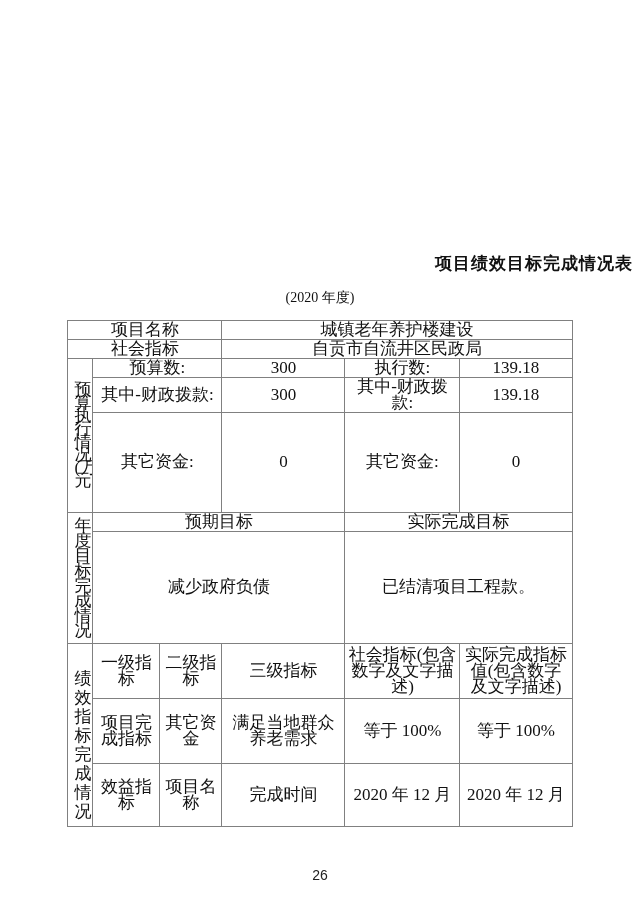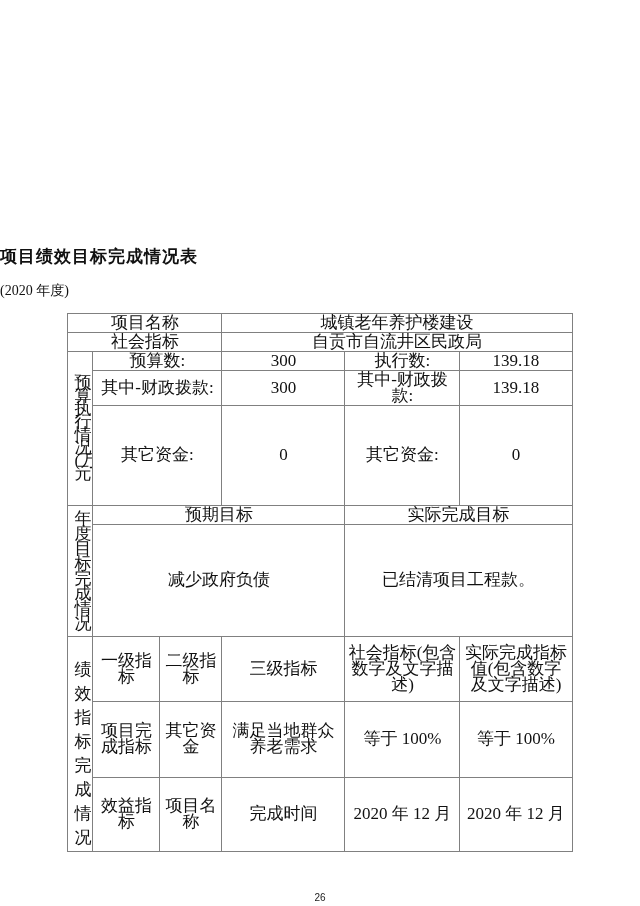--- a/index.html
+++ b/index.html
@@ -6,31 +6,32 @@
   html, body { margin: 0; padding: 0; }
   body {
     width: 640px;
     height: 906px;
     background: #ffffff;
     color: #111111;
     font-family: "Liberation Serif", serif;
     overflow: hidden;
   }
   .title {
-    margin: 0;
+    margin: 7px;
     padding-top: 246px;
-    text-align: left;
+    text-align: right;
     font-family: "Liberation Sans", sans-serif;
     font-weight: bold;
     font-size: 17px;
     line-height: 1.3;
     letter-spacing: 1px;
   }
   .subtitle {
     margin-top: 15px;
+    text-align: center;
     font-size: 14px;
     line-height: 1.2;
   }
   table.perf {
     border-collapse: collapse;
     table-layout: fixed;
     width: 504px;
     margin: 13px auto 0 auto;
     font-size: 17px;
   }
@@ -52,26 +53,26 @@
   td.lab-right { text-align: left; padding-left: 33px; }
   td.side { padding: 0; }
   .vert {
     width: 12px;
     margin: 0 auto;
     word-break: break-all;
     text-align: right;
   }
   .vert-budget    { line-height: 13px; }
   .vert-annual    { line-height: 15px; }
-  .vert-indicator { line-height: 24px; margin-top: 20px; }
+  .vert-indicator { line-height: 19px; margin-top: 20px; }
   .pagenum {
     margin-top: 40px;
     text-align: center;
     font-family: "Liberation Sans", sans-serif;
-    font-size: 10px;
+    font-size: 14px;
     color: #222222;
   }
 </style>
 </head>
 <body>
 
 <div class="page">
 
   <h1 class="title">项目绩效目标完成情况表</h1>
   <div class="subtitle">(2020 年度)</div>

